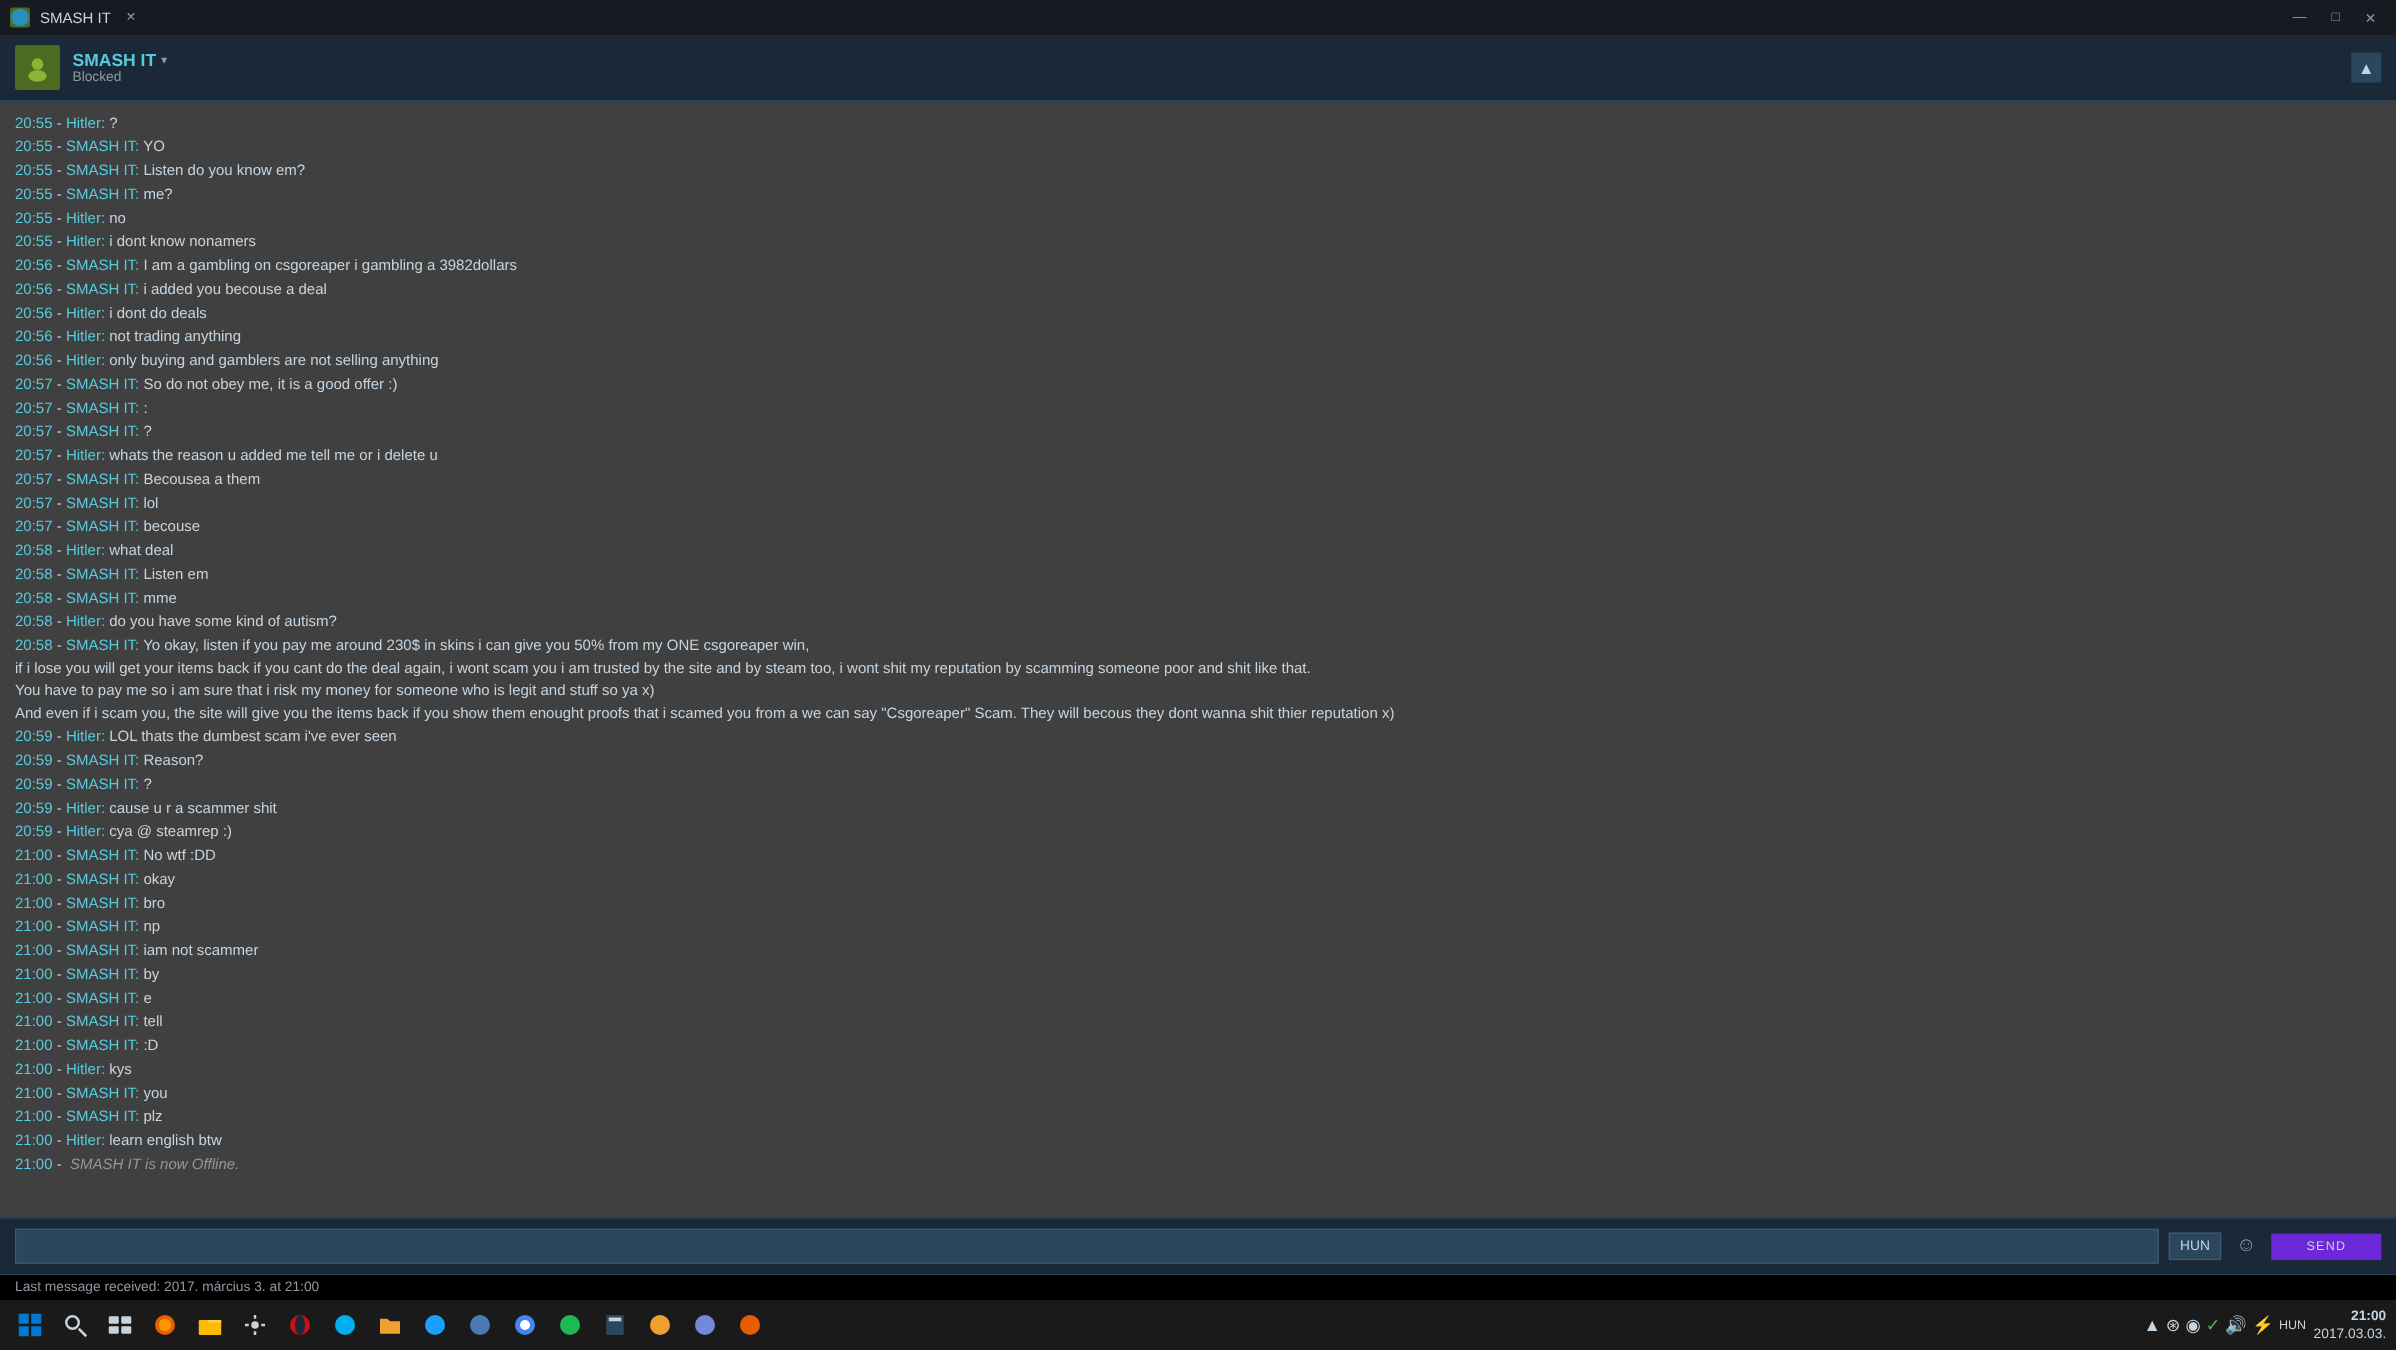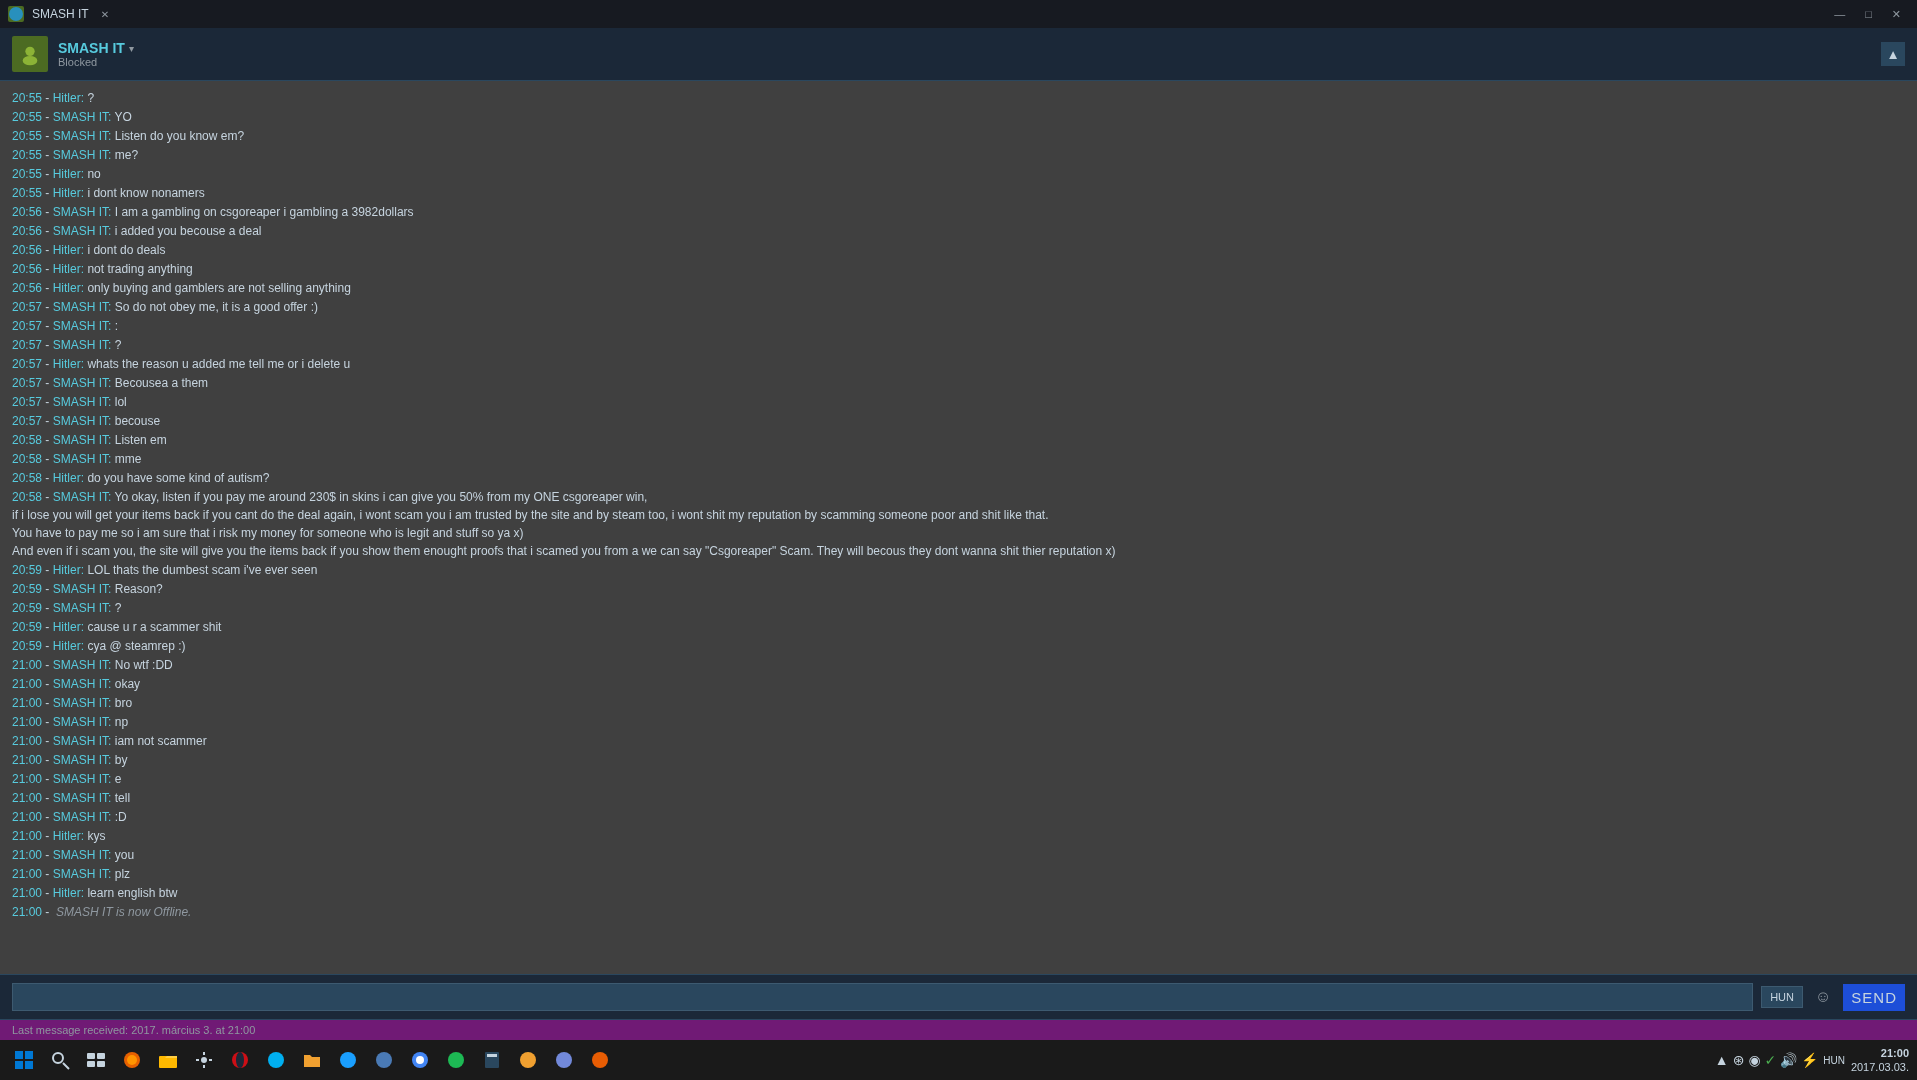--- a/index.html
+++ b/index.html
@@ -172,32 +172,32 @@
     }
     #emoji-btn {
       background: none;
       border: none;
       color: #8f98a0;
       font-size: 16px;
       cursor: pointer;
       padding: 4px;
     }
     #send-btn {
-      background: #1d4ed8;
+      background: #6d28d9;
       border: none;
       color: #c6d4df;
-      padding: 5px 8px;
-      font-size: 15px;
+      padding: 5px 28px;
+      font-size: 10px;
       cursor: pointer;
       letter-spacing: 1px;
     }
 
     
     #footer {
-      background: #701a75;
+      background: #000000;
       border-top: 1px solid #2a475e;
       padding: 4px 12px;
       font-size: 11px;
       color: #8f98a0;
       flex-shrink: 0;
     }
 
     
     #taskbar {
       background: #1a1a1a;
@@ -303,20 +303,21 @@
       <div class="message-line msg-block"><span class="time">20:56</span> - <span class="sender-smash">Hitler:</span><span class="msg-text"> i dont do deals</span></div>
       <div class="message-line msg-block"><span class="time">20:56</span> - <span class="sender-smash">Hitler:</span><span class="msg-text"> not trading anything</span></div>
       <div class="message-line msg-block"><span class="time">20:56</span> - <span class="sender-smash">Hitler:</span><span class="msg-text"> only buying and gamblers are not selling anything</span></div>
       <div class="message-line msg-block"><span class="time">20:57</span> - <span class="sender-smash">SMASH IT:</span><span class="msg-text"> So do not obey me, it is a good offer :)</span></div>
       <div class="message-line msg-block"><span class="time">20:57</span> - <span class="sender-smash">SMASH IT:</span><span class="msg-text"> :</span></div>
       <div class="message-line msg-block"><span class="time">20:57</span> - <span class="sender-smash">SMASH IT:</span><span class="msg-text"> ?</span></div>
       <div class="message-line msg-block"><span class="time">20:57</span> - <span class="sender-smash">Hitler:</span><span class="msg-text"> whats the reason u added me tell me or i delete u</span></div>
       <div class="message-line msg-block"><span class="time">20:57</span> - <span class="sender-smash">SMASH IT:</span><span class="msg-text"> Becousea a them</span></div>
       <div class="message-line msg-block"><span class="time">20:57</span> - <span class="sender-smash">SMASH IT:</span><span class="msg-text"> lol</span></div>
       <div class="message-line msg-block"><span class="time">20:57</span> - <span class="sender-smash">SMASH IT:</span><span class="msg-text"> becouse</span></div>
+      <div class="message-line msg-block"><span class="time">20:58</span> - <span class="sender-smash">Hitler:</span><span class="msg-text"> what deal</span></div>
       <div class="message-line msg-block"><span class="time">20:58</span> - <span class="sender-smash">SMASH IT:</span><span class="msg-text"> Listen em</span></div>
       <div class="message-line msg-block"><span class="time">20:58</span> - <span class="sender-smash">SMASH IT:</span><span class="msg-text"> mme</span></div>
       <div class="message-line msg-block"><span class="time">20:58</span> - <span class="sender-smash">Hitler:</span><span class="msg-text"> do you have some kind of autism?</span></div>
       <div class="message-line msg-block"><span class="time">20:58</span> - <span class="sender-smash">SMASH IT:</span><span class="msg-text"> Yo okay, listen if you pay me around 230$ in skins i can give you 50% from my ONE csgoreaper win,<br>if i lose you will get your items back if you cant do the deal again, i wont scam you i am trusted by the site and by steam too, i wont shit my reputation by scamming someone poor and shit like that.<br>You have to pay me so i am sure that i risk my money for someone who is legit and stuff so ya x)<br>And even if i scam you, the site will give you the items back if you show them enought proofs that i scamed you from a we can say "Csgoreaper" Scam. They will becous they dont wanna shit thier reputation x)</span></div>
       <div class="message-line msg-block"><span class="time">20:59</span> - <span class="sender-smash">Hitler:</span><span class="msg-text"> LOL thats the dumbest scam i've ever seen</span></div>
       <div class="message-line msg-block"><span class="time">20:59</span> - <span class="sender-smash">SMASH IT:</span><span class="msg-text"> Reason?</span></div>
       <div class="message-line msg-block"><span class="time">20:59</span> - <span class="sender-smash">SMASH IT:</span><span class="msg-text"> ?</span></div>
       <div class="message-line msg-block"><span class="time">20:59</span> - <span class="sender-smash">Hitler:</span><span class="msg-text"> cause u r a scammer shit</span></div>
       <div class="message-line msg-block"><span class="time">20:59</span> - <span class="sender-smash">Hitler:</span><span class="msg-text"> cya @ steamrep :)</span></div>
       <div class="message-line msg-block"><span class="time">21:00</span> - <span class="sender-smash">SMASH IT:</span><span class="msg-text"> No wtf :DD</span></div>

